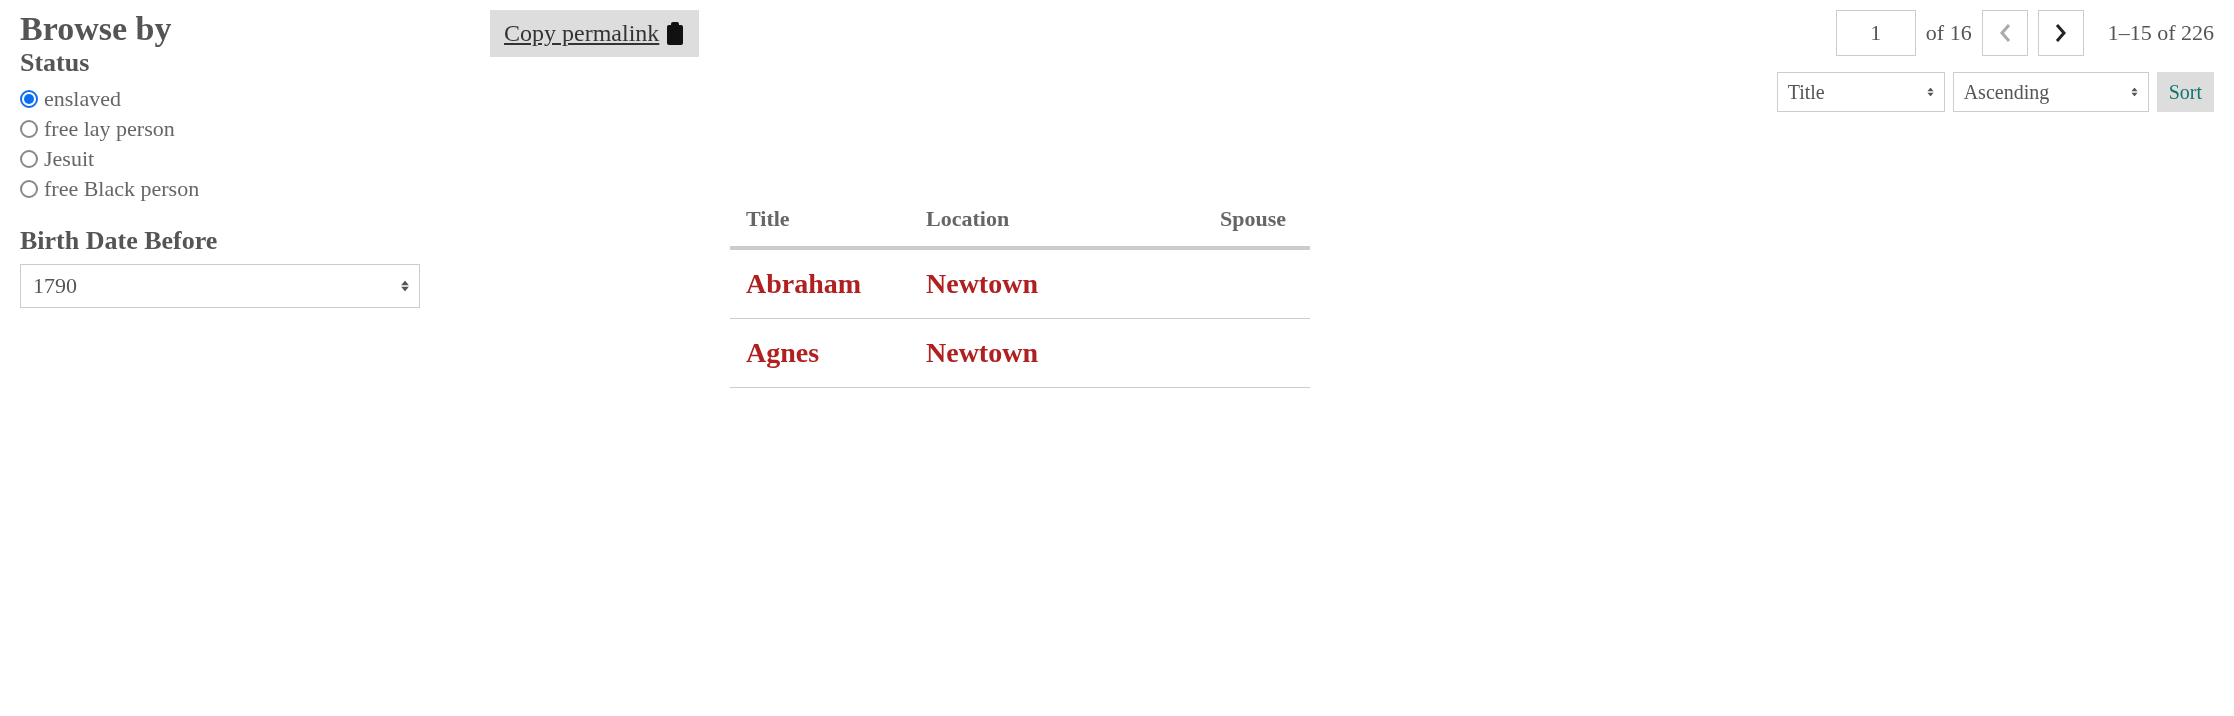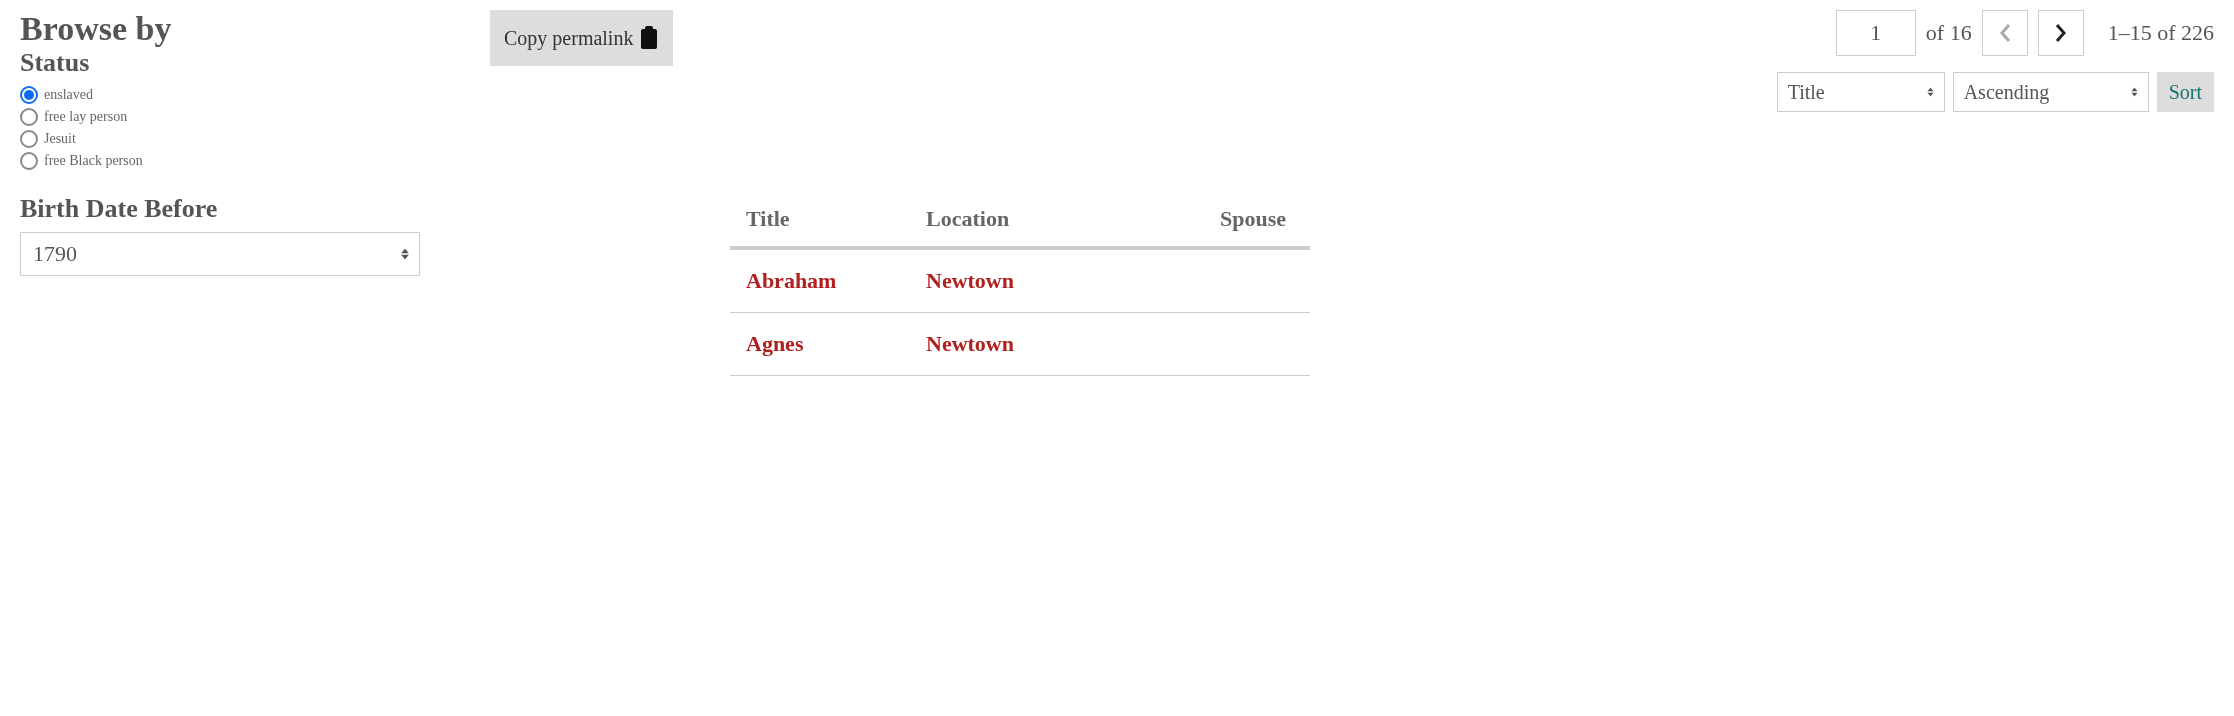--- a/index.html
+++ b/index.html
@@ -31,21 +31,21 @@
       margin-bottom: 8px;
     }
     .radio-group {
       margin-bottom: 24px;
     }
     .radio-item {
       display: flex;
       align-items: center;
       gap: 6px;
       margin-bottom: 4px;
-      font-size: 14px;
+      font-size: 22px;
       color: #666;
     }
     .radio-outer {
       width: 18px;
       height: 18px;
       border: 2px solid #888;
       border-radius: 50%;
       display: flex;
       align-items: center;
       justify-content: center;
@@ -89,28 +89,29 @@
     .select-arrows svg { display: block; }
     .toolbar {
       display: flex;
       align-items: flex-start;
       justify-content: space-between;
       margin-bottom: 12px;
     }
     .copy-btn {
       background: #ddd;
       border: none;
-      padding: 16px 14px;
-      font-size: 20px;
+      padding: 10px 14px;
+      font-size: 24px;
       color: #333;
       font-family: inherit;
       display: flex;
       align-items: center;
       gap: 6px;
       cursor: pointer;
+      text-decoration: underline;
     }
     .right-controls {
       display: flex;
       flex-direction: column;
       align-items: flex-end;
       gap: 16px;
     }
     .pagination {
       display: flex;
       align-items: center;
@@ -187,21 +188,21 @@
       font-weight: bold;
       color: #666;
     }
     .col-title { width: 180px; }
     .col-location { width: 250px; }
     .col-spouse { flex: 1; margin-left: 44px; }
     .table-row {
       display: flex;
       padding: 18px 16px;
       border-bottom: 1px solid #ccc;
-      font-size: 22px;
+      font-size: 28px;
       font-weight: bold;
     }
     .table-row a { color: #b12020; text-decoration: none; }
   </style>
 </head>
 <body>
 
 <div class="container">
   <aside class="sidebar">
     <h2 class="browse-by">Browse by</h2>

